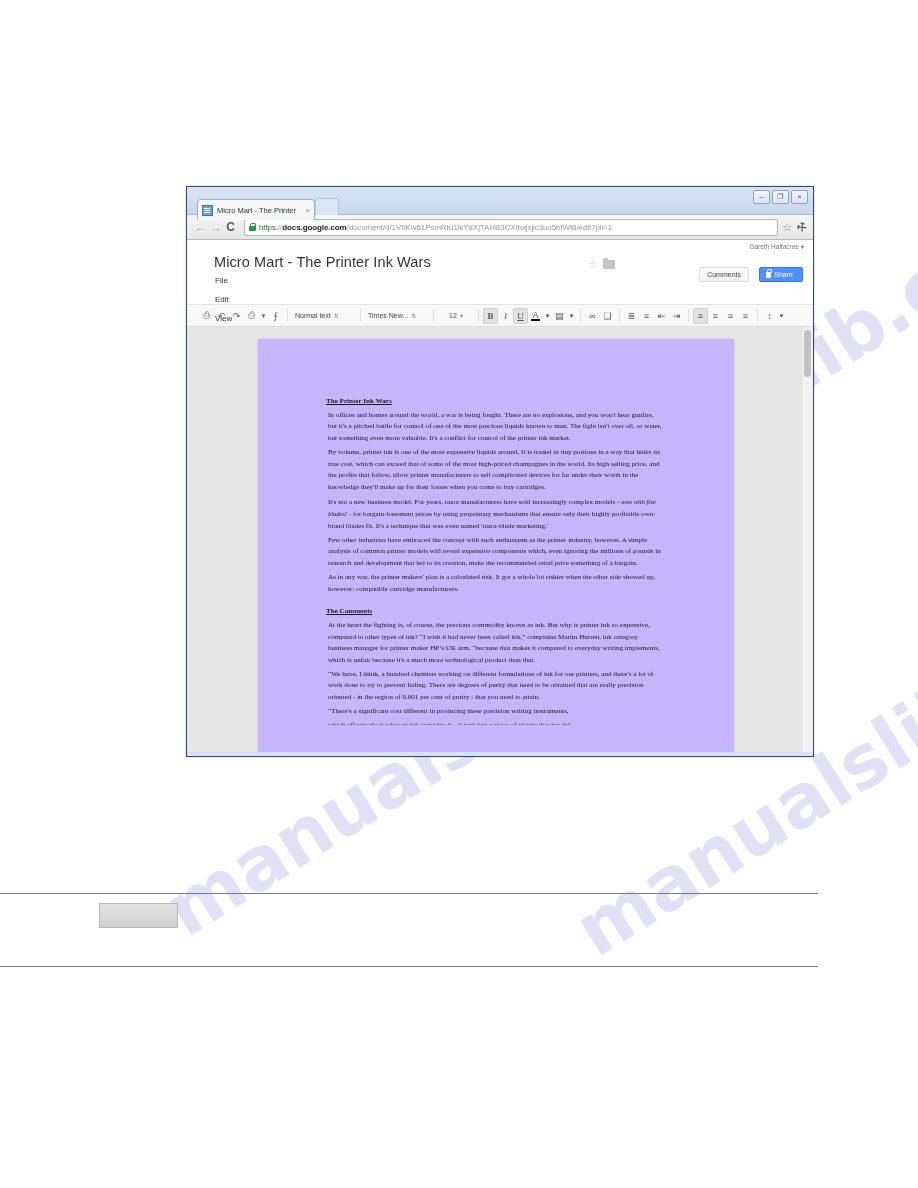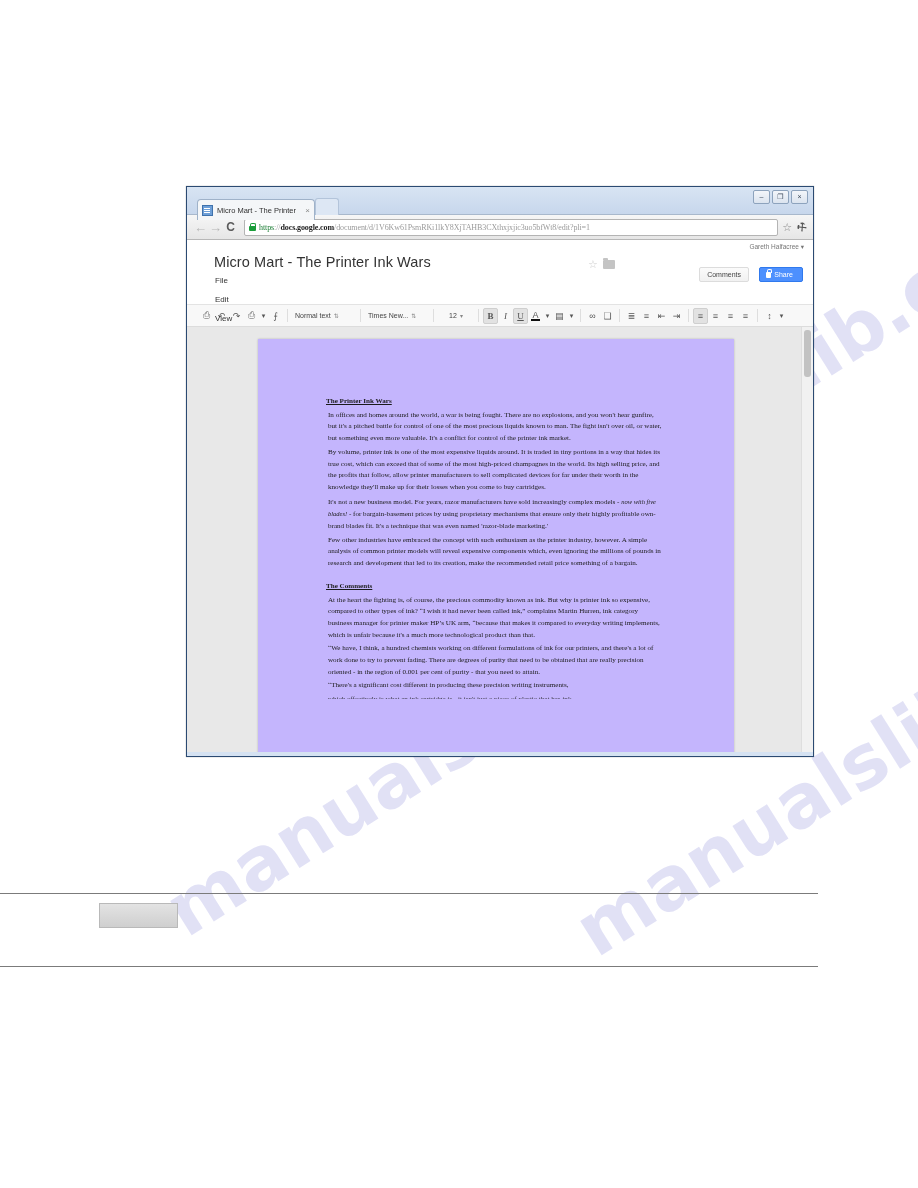--- a/index.html
+++ b/index.html
@@ -180,21 +180,21 @@
     position: absolute;
     left: 0; bottom: 0;
     width: 7px; height: 5px;
     background: #1a9d3a;
     border-radius: 1px;
   }
   .url {
     font-size: 8px;
     white-space: nowrap;
     color: #9a9a9a;
-    font-family: Liberation Serif, serif;
+    font-family: Liberation Sans, sans-serif;
     letter-spacing: -.1px;
   }
   .url .scheme { color: #1a7d33; }
   .url .host { color: #1b1b1b; font-weight: 700; }
   .star {
     color: #8d8d8d;
     font-size: 11px;
     margin-right: 5px;
     flex: 0 0 auto;
   }
@@ -564,20 +564,21 @@
   <div class="canvas">
     <div class="page">
       <div class="doc-body">
         <p class="doc-h">The Printer Ink Wars</p>
         <p class="doc-p">In offices and homes around the world, a war is being fought. There are no explosions, and you won't hear gunfire, but it's a pitched battle for control of one of the most precious liquids known to man. The fight isn't over oil, or water, but something even more valuable. It's a conflict for control of the printer ink market.</p>
         <p class="doc-p">By volume, printer ink is one of the most expensive liquids around. It is traded in tiny portions in a way that hides its true cost, which can exceed that of some of the most high-priced champagnes in the world. Its high selling price, and the profits that follow, allow printer manufacturers to sell complicated devices for far under their worth in the knowledge they'll make up for their losses when you come to buy cartridges.</p>
         <p class="doc-p">
           <span>It's not a new business model. For years, razor manufacturers have sold increasingly complex models - </span><em>now with five blades!</em><span> - for bargain-basement prices by using proprietary mechanisms that ensure only their highly profitable own-brand blades fit. It's a technique that was even named 'razor-blade marketing.'</span>
         </p>
         <p class="doc-p">Few other industries have embraced the concept with such enthusiasm as the printer industry, however. A simple analysis of common printer models will reveal expensive components which, even ignoring the millions of pounds in research and development that led to its creation, make the recommended retail price something of a bargain.</p>
+        <p class="doc-p">As in any war, the printer makers' plan is a calculated risk. It got a whole lot riskier when the other side showed up, however: compatible cartridge manufacturers.</p>
         <p class="doc-h second">The Comments</p>
         <p class="doc-p">At the heart the fighting is, of course, the precious commodity known as ink. But why is printer ink so expensive, compared to other types of ink? “I wish it had never been called ink,” complains Martin Hurren, ink category business manager for printer maker HP’s UK arm, “because that makes it compared to everyday writing implements, which is unfair because it's a much more technological product than that.</p>
         <p class="doc-p">“We have, I think, a hundred chemists working on different formulations of ink for our printers, and there's a lot of work done to try to prevent fading. There are degrees of purity that need to be obtained that are really precision oriented - in the region of 0.001 per cent of purity - that you need to attain.</p>
         <p class="doc-p">“There's a significant cost different in producing these precision writing instruments,</p>
         <p class="doc-p clip-last">which effectively is what an ink cartridge is - it isn't just a piece of plastic that has ink</p>
       </div>
     </div>
     <div class="vscroll">
       <div class="vthumb"></div>
     </div>

